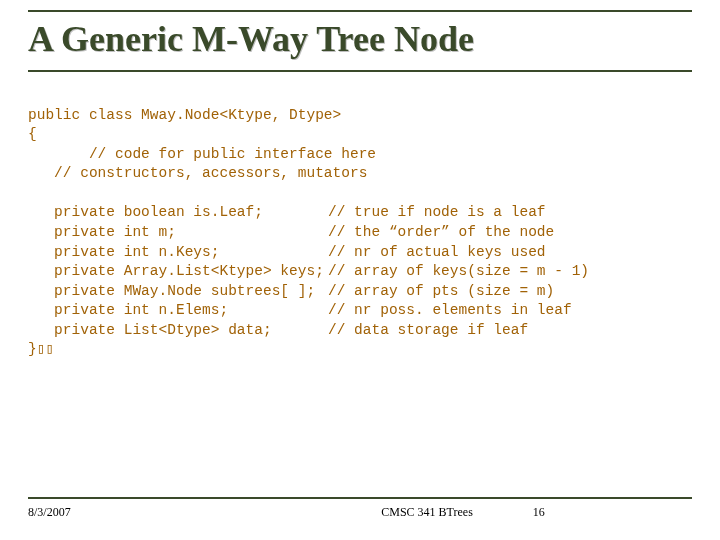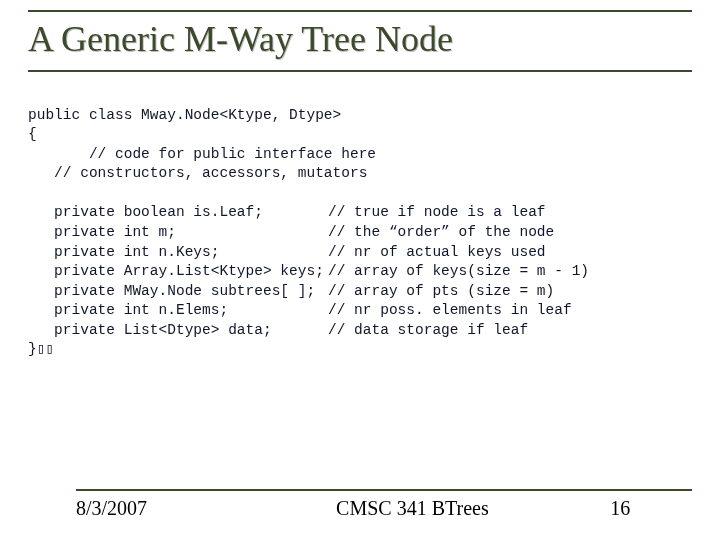--- a/index.html
+++ b/index.html
@@ -21,45 +21,44 @@
   }
   .title-wrap {
     border-top: 2px solid #3a4a2a;
     border-bottom: 2px solid #3a4a2a;
     padding: 6px 0 10px 0;
     margin-bottom: 14px;
   }
   .title {
     font-size: 36px;
     color: #3a4a2a;
-    font-weight: normal;
+    font-weight: bold;
     text-shadow: 1px 1px 0 rgba(0,0,0,0.25);
     margin: 0;
   }
   .code {
     font-family: "Courier New", monospace;
     font-size: 14.5px;
     line-height: 1.35;
     white-space: pre;
-    color: #0f172a;
+    color: #a16207;
   }
   .footer {
     position: absolute;
     bottom: 20px;
     left: 28px;
     right: 28px;
     border-top: 2px solid #3a4a2a;
     padding-top: 6px;
-    font-size: 20px;
+    font-size: 12px;
     display: flex;
-    margin-left: 48px;
   }
   .footer .date { flex: 0 0 33%; text-align: left; }
   .footer .mid  { flex: 0 0 34%; text-align: right; }
-  .footer .num  { flex: 0 0 33%; text-align: center; padding-left: 60px; box-sizing:border-box;}
+  .footer .num  { flex: 0 0 33%; text-align: left; padding-left: 60px; box-sizing:border-box;}
 </style>
 </head>
 <body>
 
 <div class="slide">
 
   <div class="title-wrap">
     <h1 class="title">A Generic M-Way Tree Node</h1>
   </div>
 

